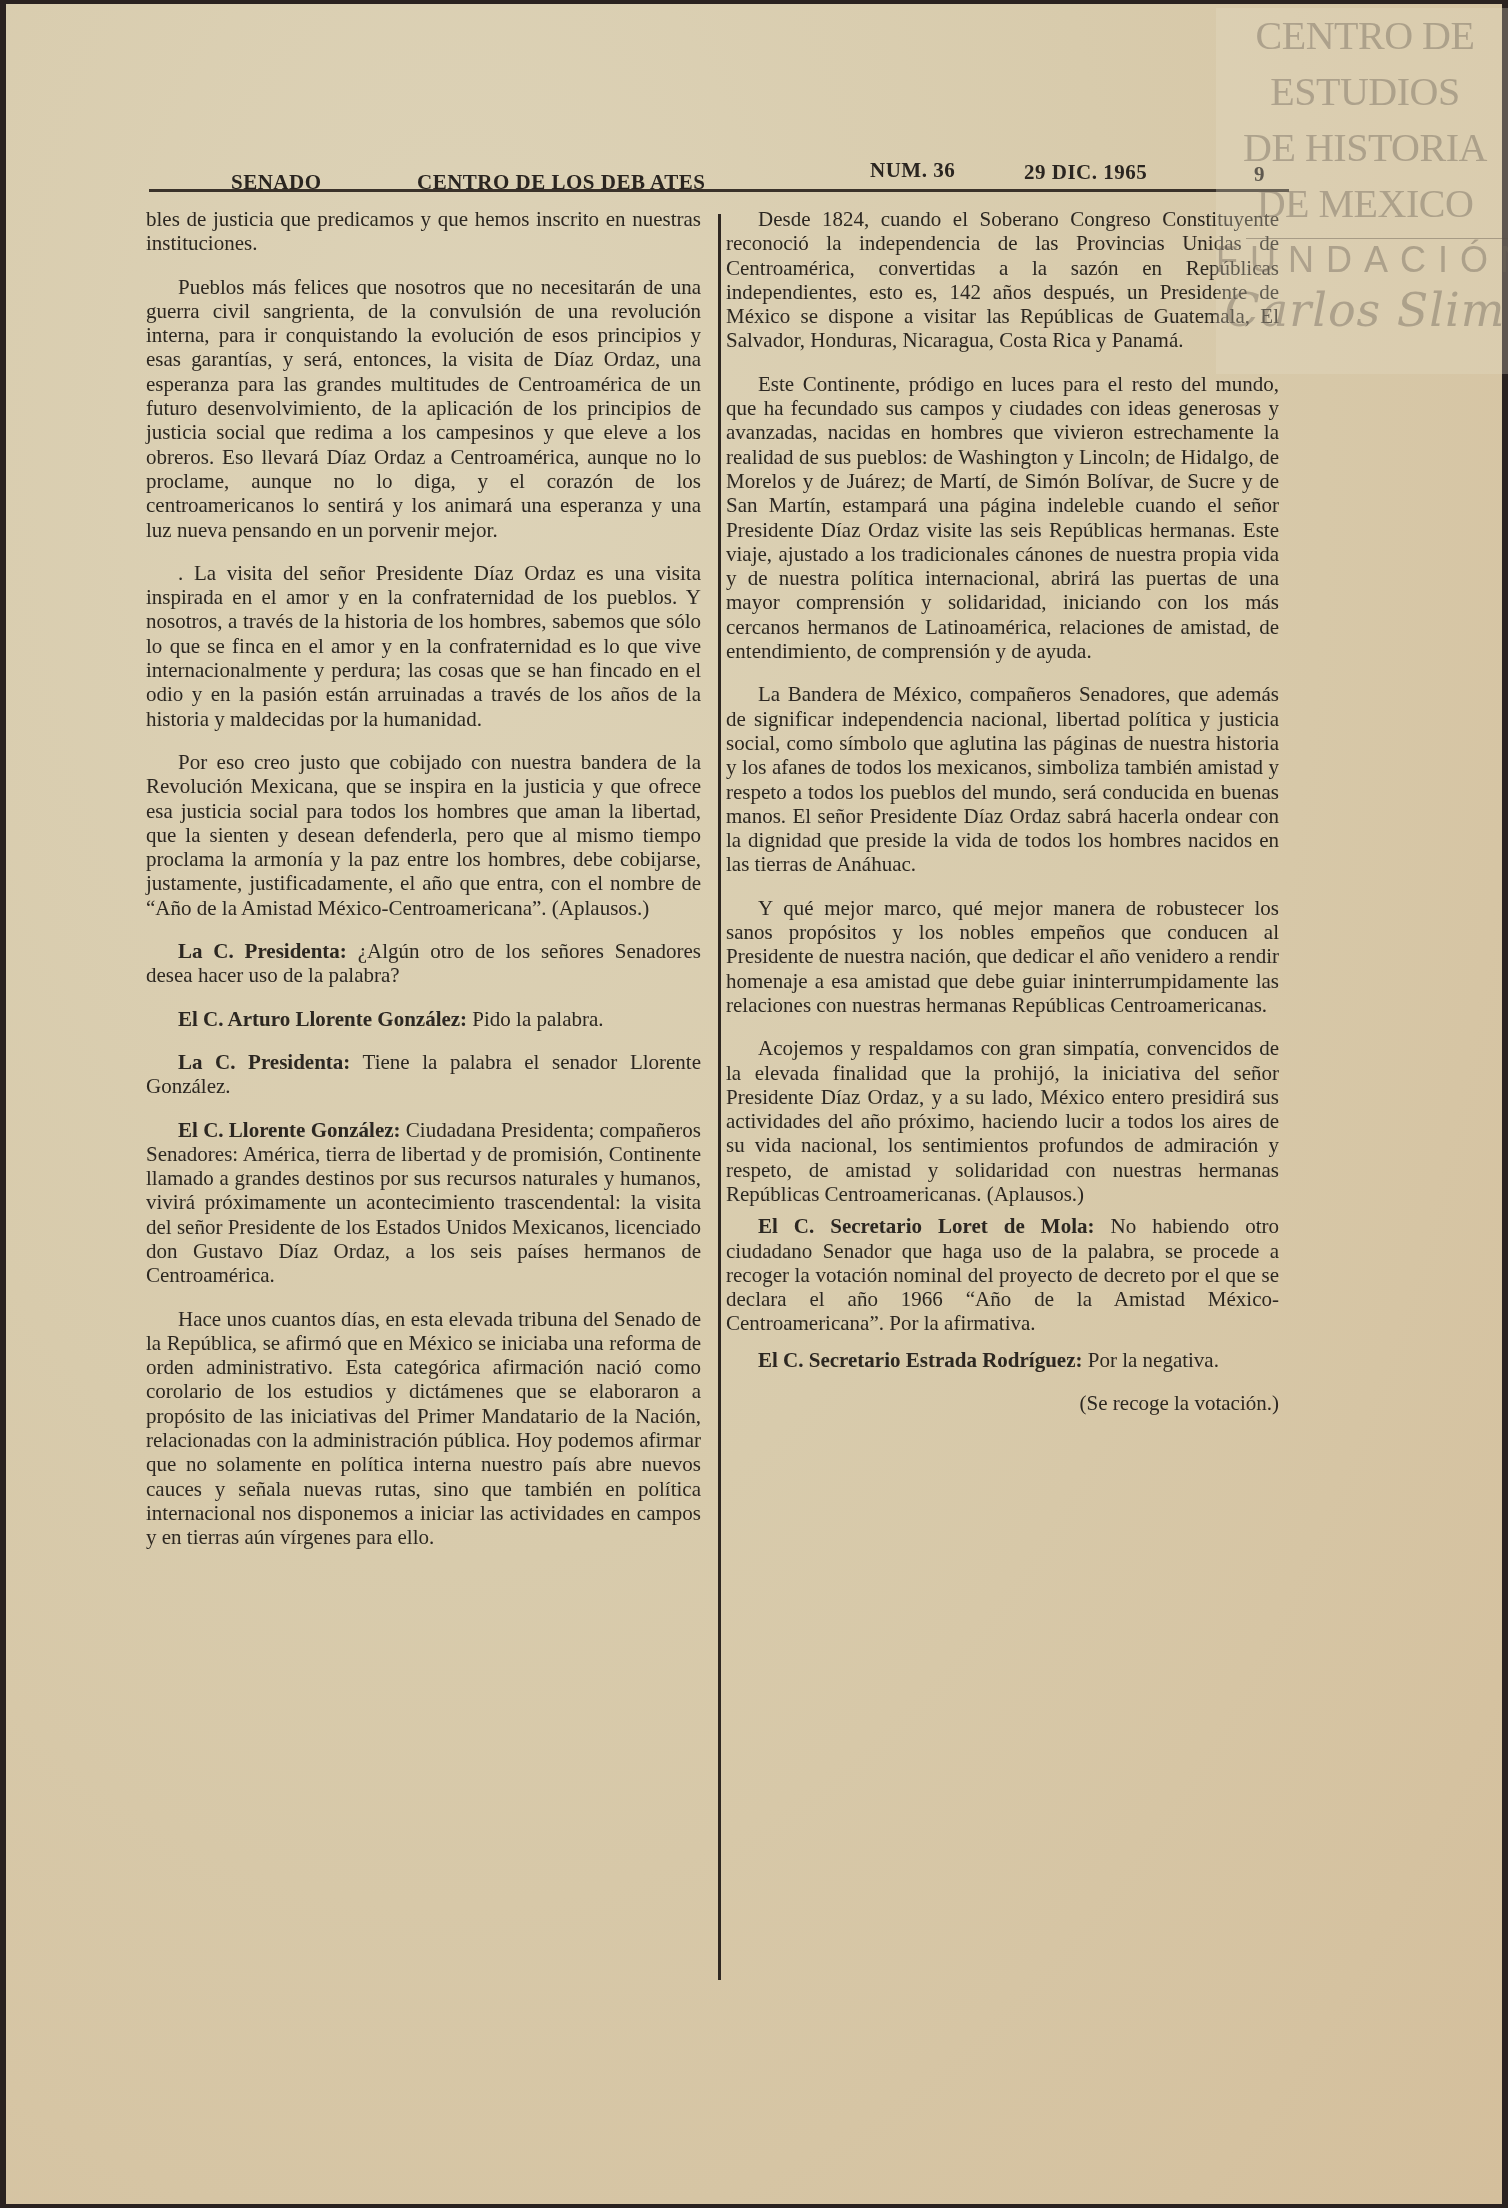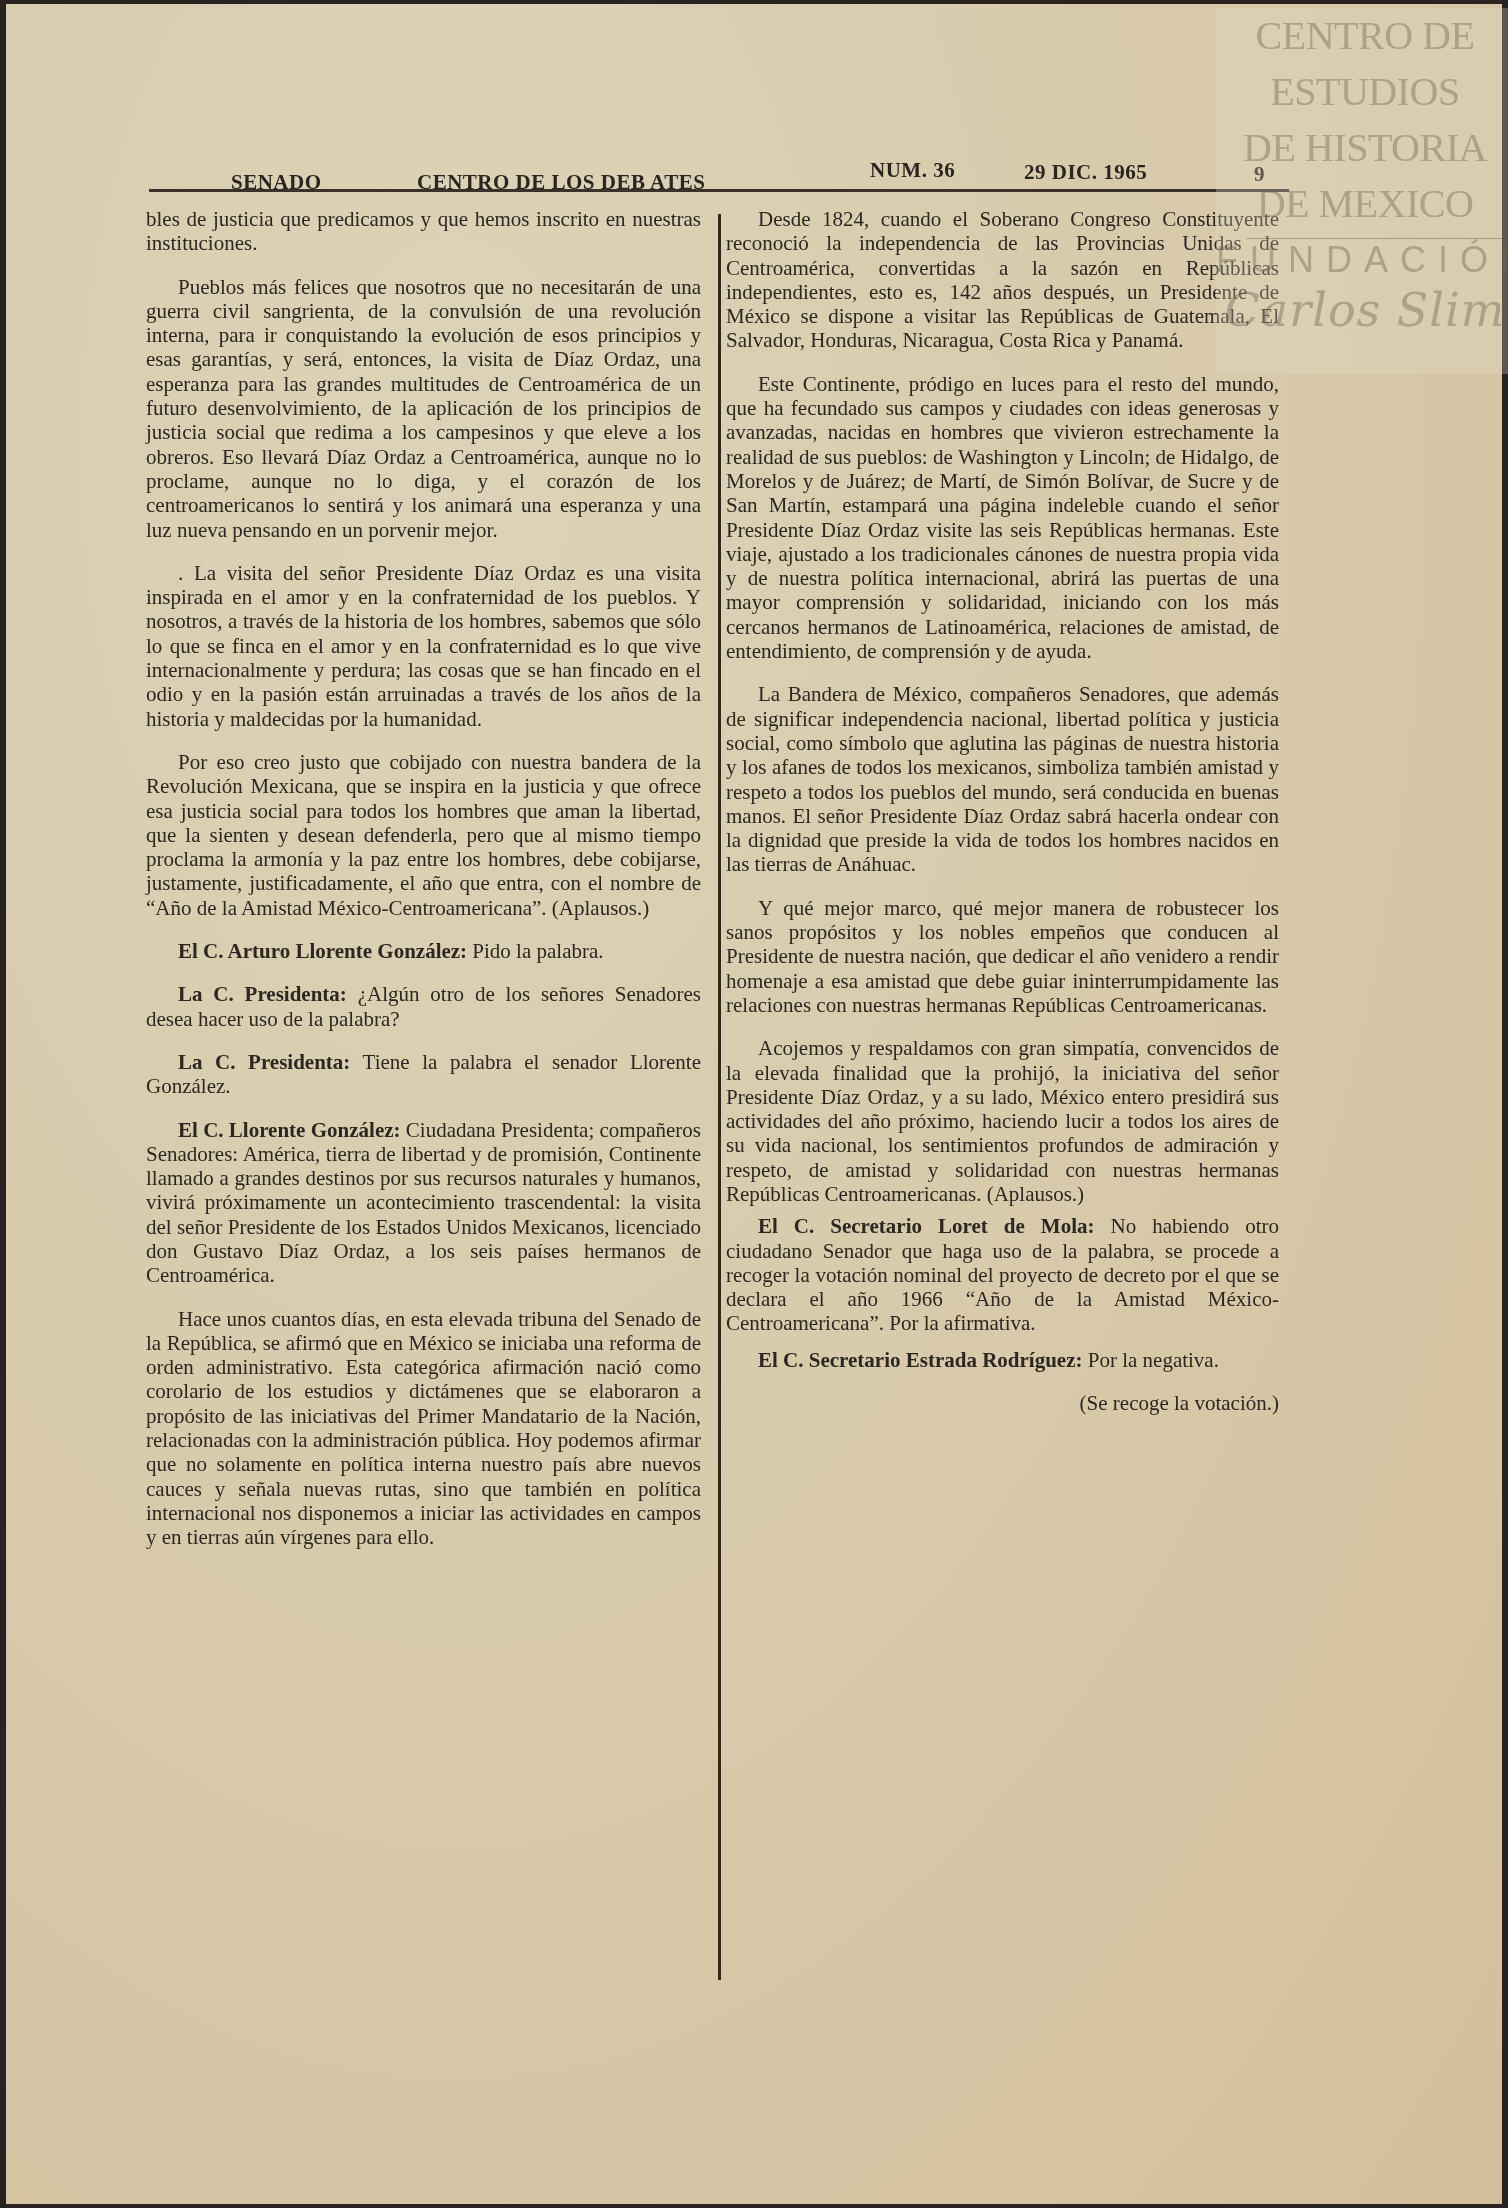--- a/index.html
+++ b/index.html
@@ -74,22 +74,22 @@
     <span class="h-date">29 DIC. 1965</span>
     <span class="h-page">9</span>
   </div>
   <div class="rule"></div>
 
   <div class="col col-left">
     <p class="first"><span>bles de justicia que predicamos y que hemos inscrito en nuestras instituciones.</span></p>
     <p><span>Pueblos más felices que nosotros que no necesitarán de una guerra civil sangrienta, de la convulsión de una revolución interna, pa­ra ir conquistando la evolución de esos prin­cipios y esas garantías, y será, entonces, la vi­sita de Díaz Ordaz, una esperanza para las grandes multitudes de Centroamérica de un futuro desenvolvimiento, de la aplicación de los principios de justicia social que redima a los campesinos y que eleve a los obreros. Eso llevará Díaz Ordaz a Centroamérica, aun­que no lo proclame, aunque no lo diga, y el corazón de los centroamericanos lo sentirá y los animará una esperanza y una luz nueva pensando en un porvenir mejor.</span></p>
     <p><span>. La visita del señor Presidente Díaz Ordaz es una visita inspirada en el amor y en la confraternidad de los pueblos. Y nosotros, a través de la historia de los hombres, sabe­mos que sólo lo que se finca en el amor y en la confraternidad es lo que vive internacio­nalmente y perdura; las cosas que se han fin­cado en el odio y en la pasión están arruina­das a través de los años de la historia y mal­decidas por la humanidad.</span></p>
     <p><span>Por eso creo justo que cobijado con nues­tra bandera de la Revolución Mexicana, que se inspira en la justicia y que ofrece esa jus­ticia social para todos los hombres que aman la libertad, que la sienten y desean defender­la, pero que al mismo tiempo proclama la armonía y la paz entre los hombres, debe co­bijarse, justamente, justificadamente, el año que entra, con el nombre de “Año de la Amis­tad México-Centroamericana”. (Aplausos.)</span></p>
+    <p><b>La C. Presidenta:</b> <span>¿Algún otro de los seño­res Senadores desea hacer uso de la palabra?</span></p>
     <p><b>El C. Arturo Llorente González:</b> <span>Pido la pa­labra.</span></p>
-    <p><b>La C. Presidenta:</b> <span>¿Algún otro de los seño­res Senadores desea hacer uso de la palabra?</span></p>
     <p><b>La C. Presidenta:</b> <span>Tiene la palabra el sena­dor Llorente González.</span></p>
     <p><b>El C. Llorente González:</b> <span>Ciudadana Presi­denta; compañeros Senadores: América, tierra de libertad y de promisión, Continente llama­do a grandes destinos por sus recursos natu­rales y humanos, vivirá próximamente un acon­tecimiento trascendental: la visita del señor Presidente de los Estados Unidos Mexicanos, licenciado don Gustavo Díaz Ordaz, a los seis países hermanos de Centroamérica.</span></p>
     <p><span>Hace unos cuantos días, en esta elevada tribuna del Senado de la República, se afir­mó que en México se iniciaba una reforma de orden administrativo. Esta categórica afirma­ción nació como corolario de los estudios y dictámenes que se elaboraron a propósito de las iniciativas del Primer Mandatario de la Nación, relacionadas con la administración pú­blica. Hoy podemos afirmar que no solamen­te en política interna nuestro país abre nue­vos cauces y señala nuevas rutas, sino que también en política internacional nos dispo­nemos a iniciar las actividades en campos y en tierras aún vírgenes para ello.</span></p>
   </div>
 
   <div class="divider"></div>
 
   <div class="col col-right">
     <p><span>Desde 1824, cuando el Soberano Congreso Constituyente reconoció la independencia de las Provincias Unidas de Centroamérica, con­vertidas a la sazón en Repúblicas independien­tes, esto es, 142 años después, un Presidente de México se dispone a visitar las Repúblicas de Guatemala, El Salvador, Honduras, Nica­ragua, Costa Rica y Panamá.</span></p>
     <p><span>Este Continente, pródigo en luces para el resto del mundo, que ha fecundado sus cam­pos y ciudades con ideas generosas y avan­zadas, nacidas en hombres que vivieron estre­chamente la realidad de sus pueblos: de Wash­ington y Lincoln; de Hidalgo, de Morelos y de Juárez; de Martí, de Simón Bolívar, de Sucre y de San Martín, estampará una página inde­leble cuando el señor Presidente Díaz Ordaz visite las seis Repúblicas hermanas. Este via­je, ajustado a los tradicionales cánones de nues­tra propia vida y de nuestra política interna­cional, abrirá las puertas de una mayor com­prensión y solidaridad, iniciando con los más cercanos hermanos de Latinoamérica, relacio­nes de amistad, de entendimiento, de com­prensión y de ayuda.</span></p>

